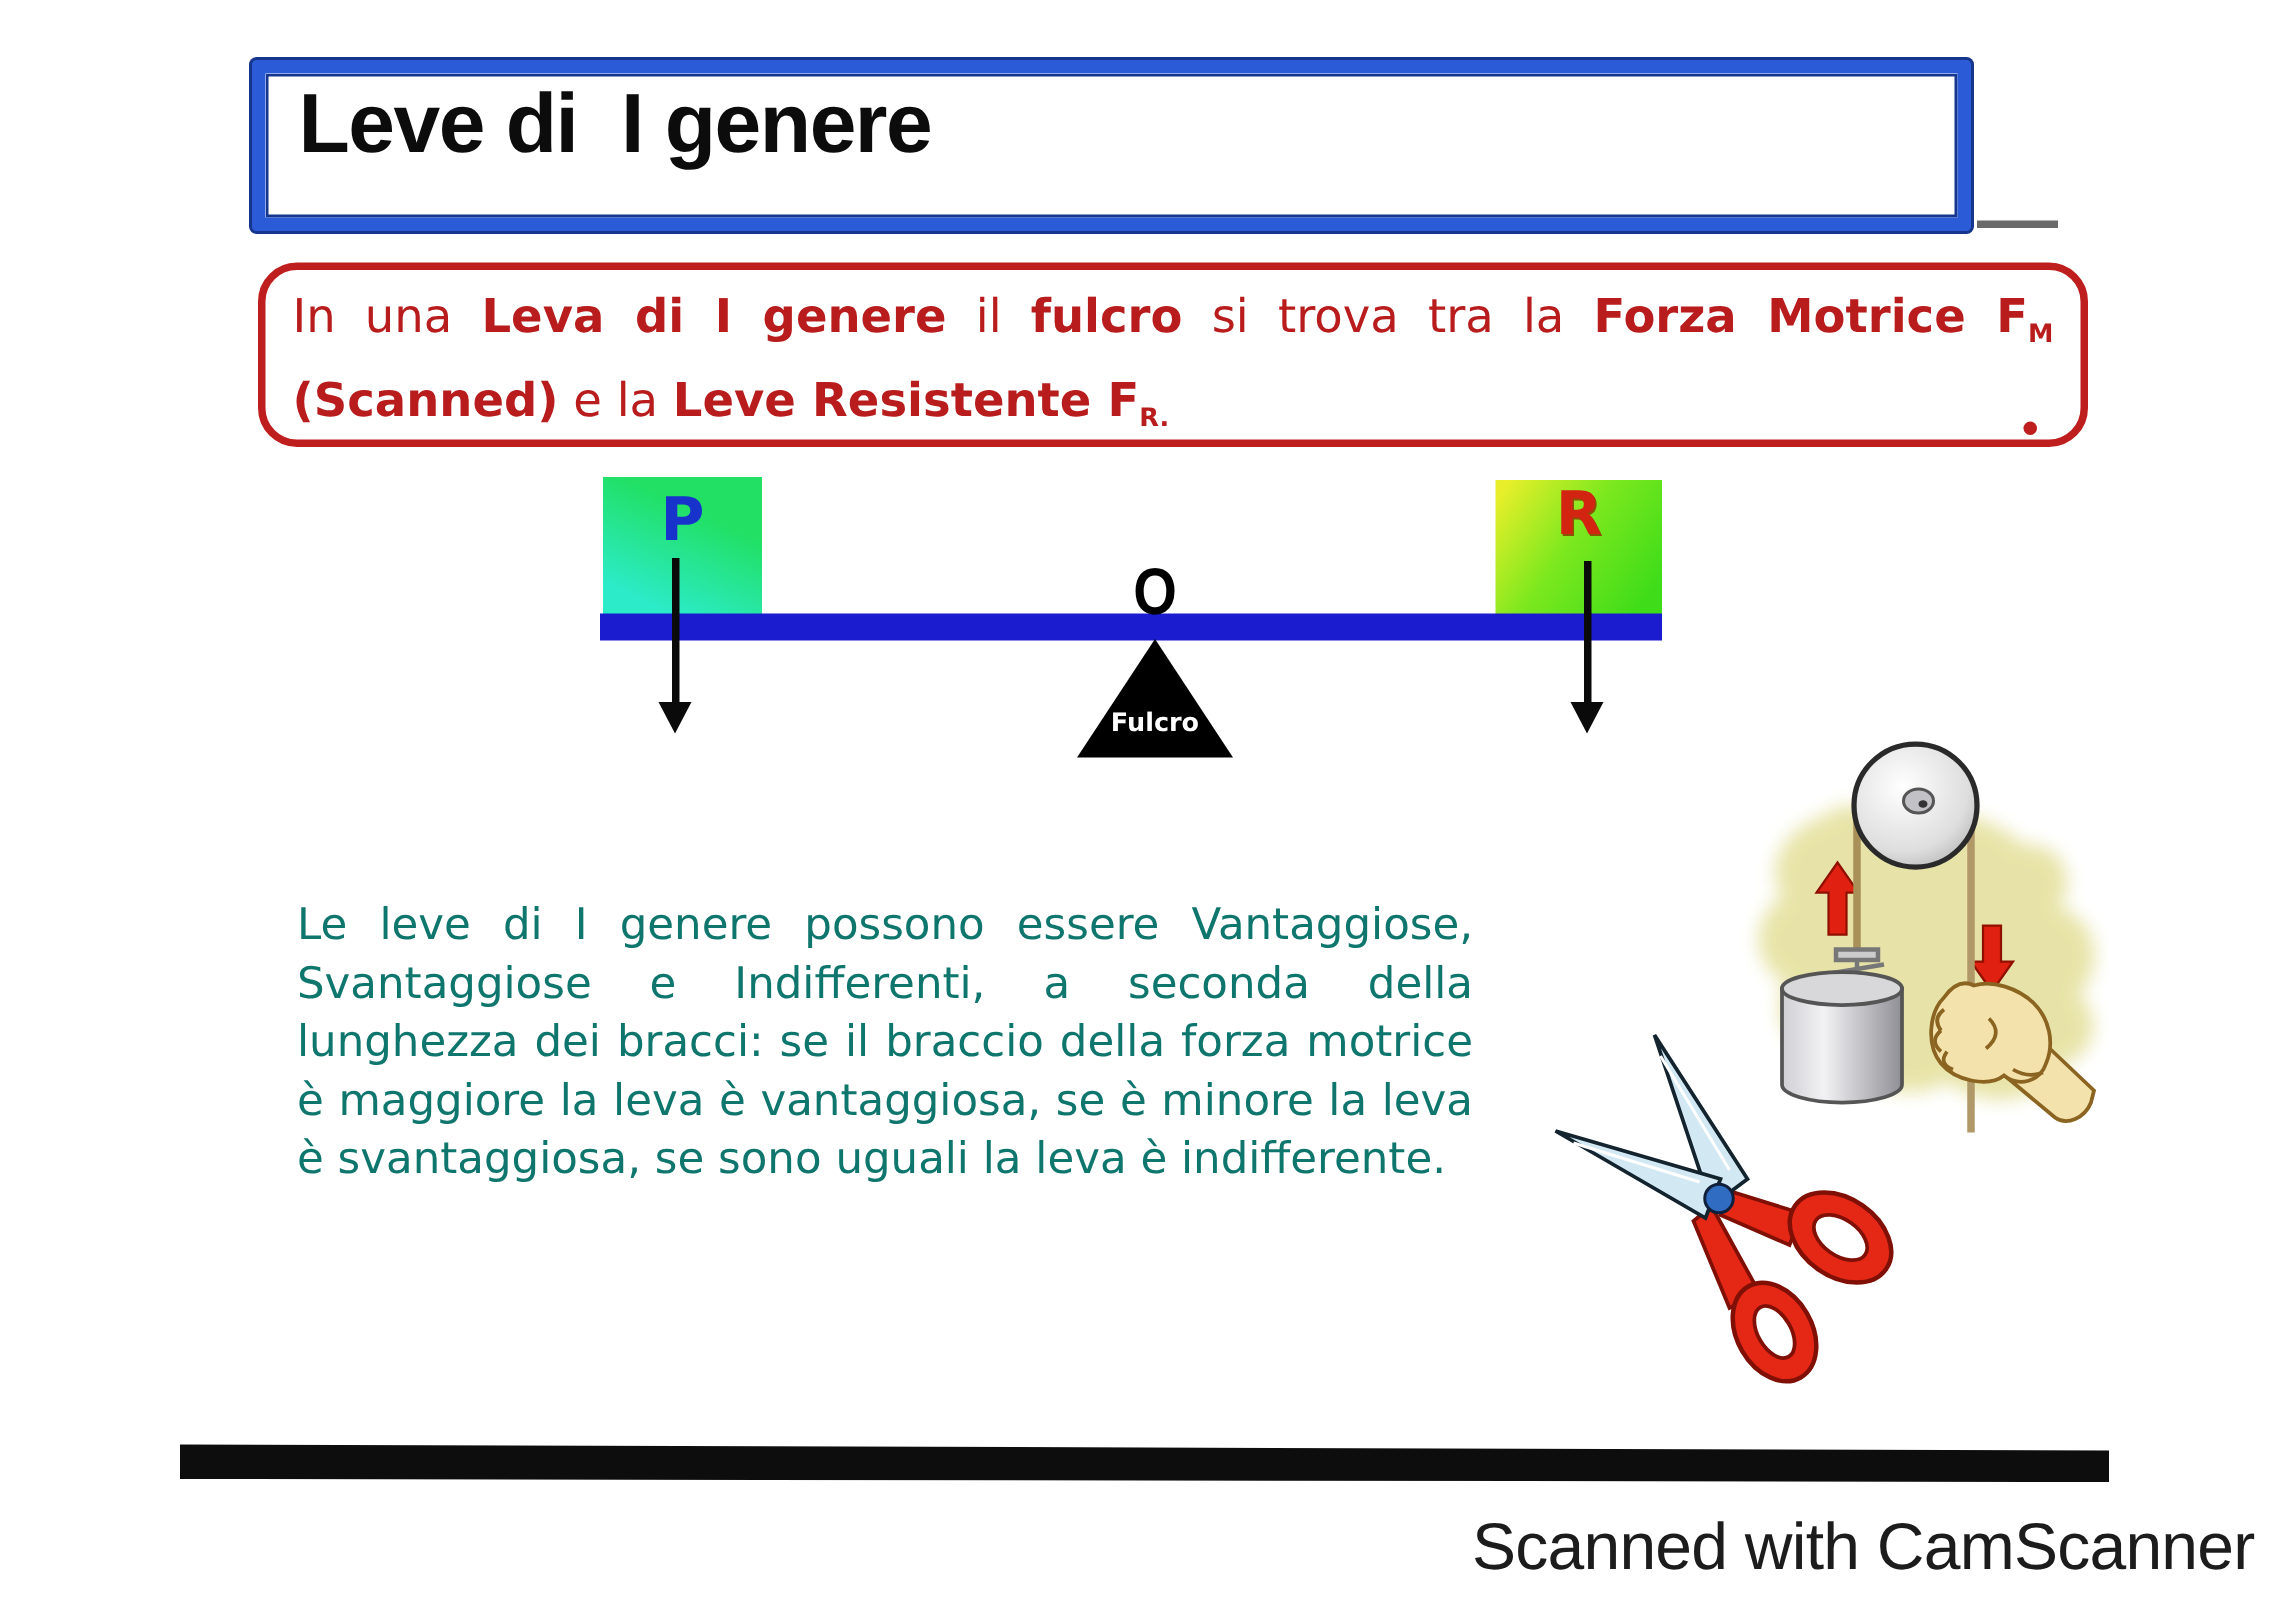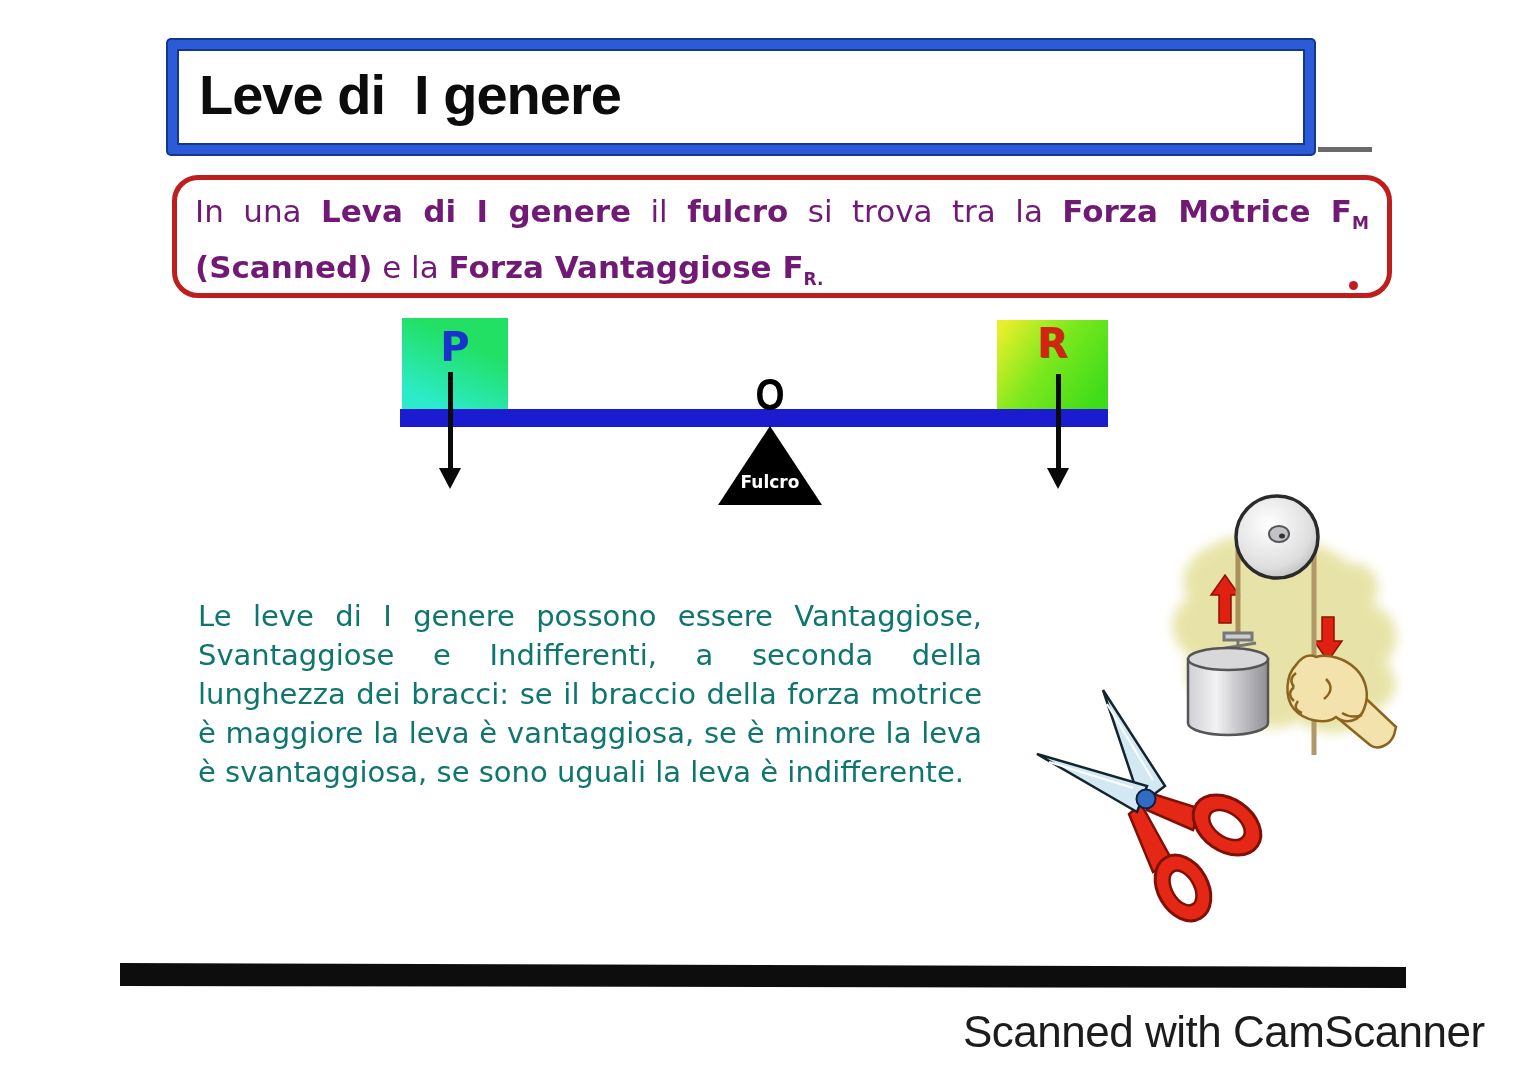--- a/index.html
+++ b/index.html
@@ -4,29 +4,29 @@
 <style>
   html,body{margin:0;padding:0;background:#fff;}
   .page{position:relative;width:1528px;height:1080px;background:#ffffff;overflow:hidden;
         font-family:"DejaVu Sans",sans-serif;}
   .abs{position:absolute;}
 
   
   .title-box{left:168px;top:40px;width:1128px;height:96px;background:#fff;
              border:9px solid #2b5bd6;border-radius:3px;
              box-shadow:0 0 0 2px #16368e, inset 0 0 0 2px #16368e;
-             display:flex;align-items:center;}
+             display:flex;align-items:flex-start;}
   .title-text{padding-left:22px;padding-bottom:6px;font-family:"Liberation Sans",sans-serif;
               font-weight:bold;font-size:56px;letter-spacing:-1px;color:#0c0c0c;white-space:pre;}
   .artifact-dash{left:1318px;top:147px;width:54px;height:5px;background:#6a6a6a;}
 
   
   .def-box{left:172px;top:175px;width:1174px;height:104px;border:5px solid #bf1e1e;
            border-radius:26px;background:#fff;padding:9px 18px 0 18px;}
-  .def-line{font-size:31px;line-height:44px;color:#701a75;}
+  .def-line{font-size:31px;line-height:44px;color:#b91c1c;}
   .def-line-1{text-align:justify;text-align-last:justify;}
   .def-line b,.def-line .b{font-weight:bold;}
   .def-line sub{font-size:0.55em;font-weight:bold;}
   .artifact-dot{left:1349px;top:281px;width:9px;height:9px;border-radius:50%;background:#bf1e1e;}
 
   
   .lever-bar{left:400px;top:409px;width:708px;height:18px;background:#1b1bd0;}
   .power-box{left:402px;top:318px;width:106px;height:92px;
              background:linear-gradient(205deg,#21e063 30%,#2cebc9 85%);
              display:flex;align-items:flex-start;justify-content:center;}
@@ -45,35 +45,35 @@
   .arrow-shaft{width:5px;background:#0a0a0a;}
   .arrow-head{width:0;height:0;border-left:11px solid transparent;
               border-right:11px solid transparent;border-top:21px solid #0a0a0a;}
 
   
   .body-par{left:198px;top:597px;width:784px;font-size:29px;line-height:39px;
             text-align:justify;color:#0f766e;}
 
   
   .credit{left:963px;top:1007px;width:540px;font-family:"Liberation Sans",sans-serif;
-          font-size:44px;color:#1c1c1c;letter-spacing:-0.5px;white-space:nowrap;}
+          font-size:44px;color:#1c1c1c;letter-spacing:-0.5px;white-space:nowrap;text-align:right;}
 </style>
 </head>
 <body>
 
 <div class="page">
 
   <div class="abs title-box">
     <div class="title-text">Leve di  I genere</div>
   </div>
   <div class="abs artifact-dash"></div>
 
   <div class="abs def-box">
     <div class="def-line def-line-1"><span>In una </span><span class="b">Leva di I genere</span><span> il </span><span class="b">fulcro</span><span> si trova tra la </span><span class="b">Forza Motrice F</span><sub class="b">M</sub></div>
-    <div class="def-line"><span class="b">(Scanned)</span><span> e la </span><span class="b">Forza Vantaggiose F</span><sub class="b">R.</sub></div>
+    <div class="def-line"><span class="b">(Scanned)</span><span> e la </span><span class="b">Leve Resistente F</span><sub class="b">R.</sub></div>
   </div>
   <div class="abs artifact-dot"></div>
 
   <div>
     <div class="abs power-box">
       <span>P</span>
     </div>
     <div class="abs res-box">
       <span>R</span>
     </div>

